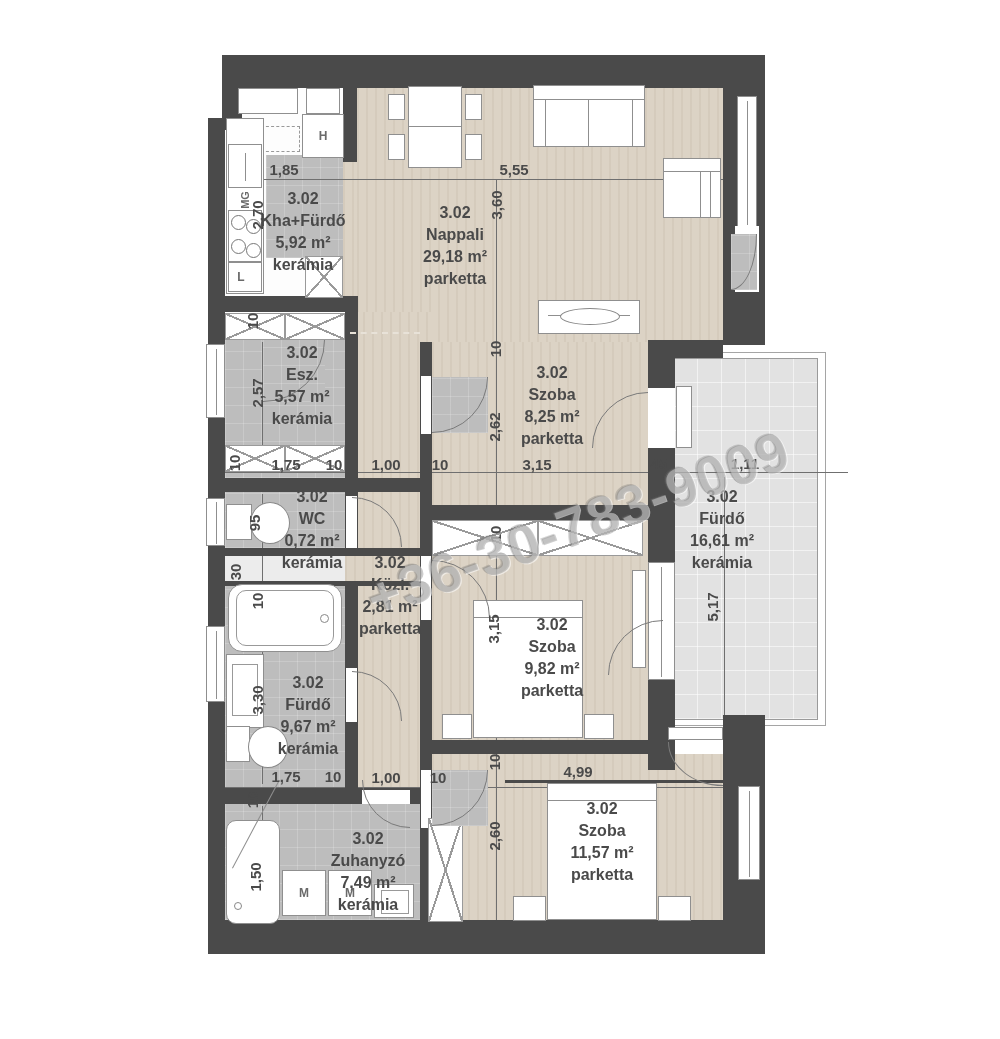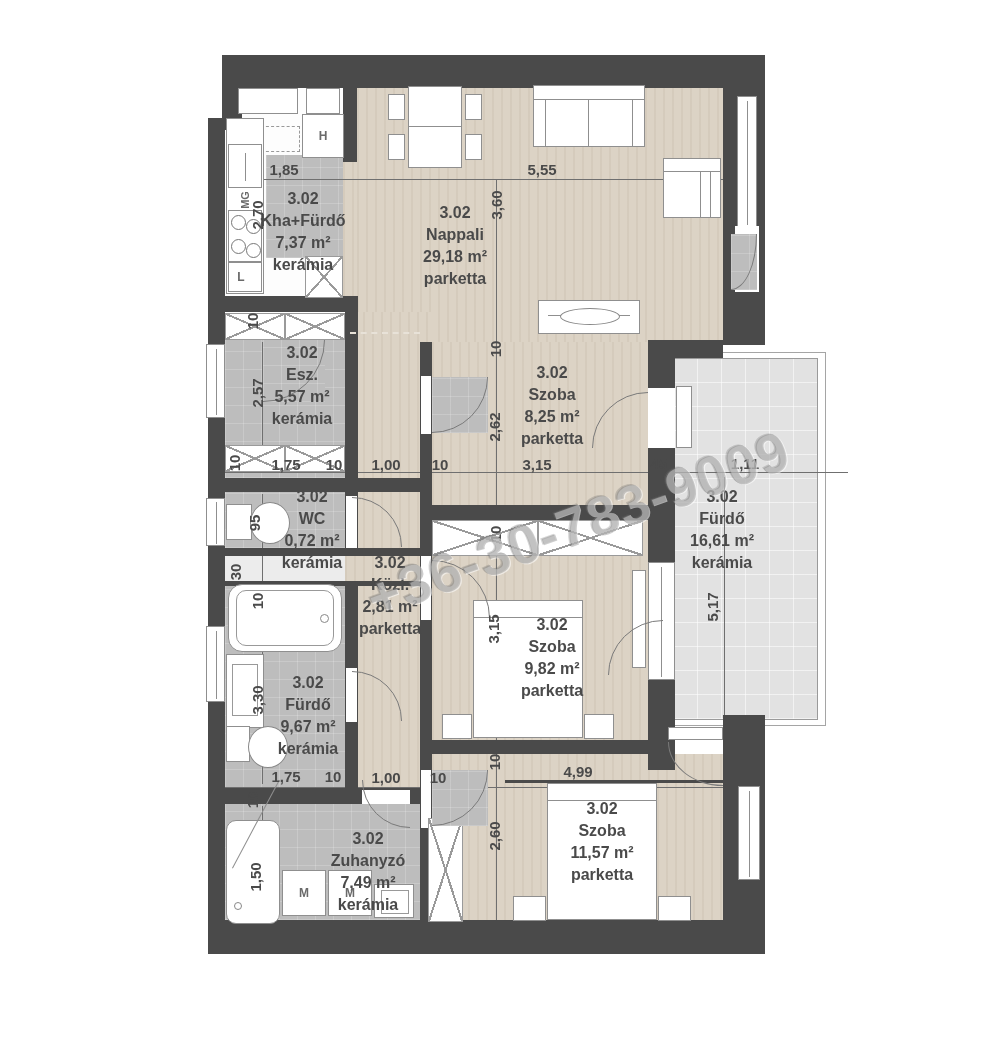--- a/index.html
+++ b/index.html
@@ -233,21 +233,21 @@
   <div class="arc tl" style="left:731px;top:234px;width:26px;height:56px;">
       <i></i>
     </div>
   <div class="arc tr" style="left:362px;top:780px;width:48px;height:48px;">
       <i></i>
     </div>
 
   <div class="rl" style="left:303px;top:188px;">
     <div>3.02</div>
     <div>Kha+Fürdő</div>
-    <div>7,37 m²</div>
+    <div>5,92 m²</div>
     <div>kerámia</div>
   </div>
   <div class="rl" style="left:455px;top:202px;">
     <div>3.02</div>
     <div>Nappali</div>
     <div>29,18 m²</div>
     <div>parketta</div>
   </div>
   <div class="rl" style="left:302px;top:342px;">
     <div>3.02</div>
@@ -298,21 +298,21 @@
     <div>parketta</div>
   </div>
   <div class="rl" style="left:722px;top:486px;">
     <div>3.02</div>
     <div>Fürdő</div>
     <div>16,61 m²</div>
     <div>kerámia</div>
   </div>
 
   <span class="dim" style="left:284px;top:169px;">1,85</span>
-  <span class="dim" style="left:542px;top:169px;">5,55</span>
+  <span class="dim" style="left:514px;top:169px;">5,55</span>
   <span class="dim" style="left:286px;top:464px;">1,75</span>
   <span class="dim" style="left:334px;top:464px;">10</span>
   <span class="dim" style="left:386px;top:464px;">1,00</span>
   <span class="dim" style="left:440px;top:464px;">10</span>
   <span class="dim" style="left:537px;top:464px;">3,15</span>
   <span class="dim" style="left:659px;top:463px;">45</span>
   <span class="dim" style="left:745px;top:463px;">1,11</span>
   <span class="dim" style="left:286px;top:776px;">1,75</span>
   <span class="dim" style="left:333px;top:776px;">10</span>
   <span class="dim" style="left:386px;top:777px;">1,00</span>

